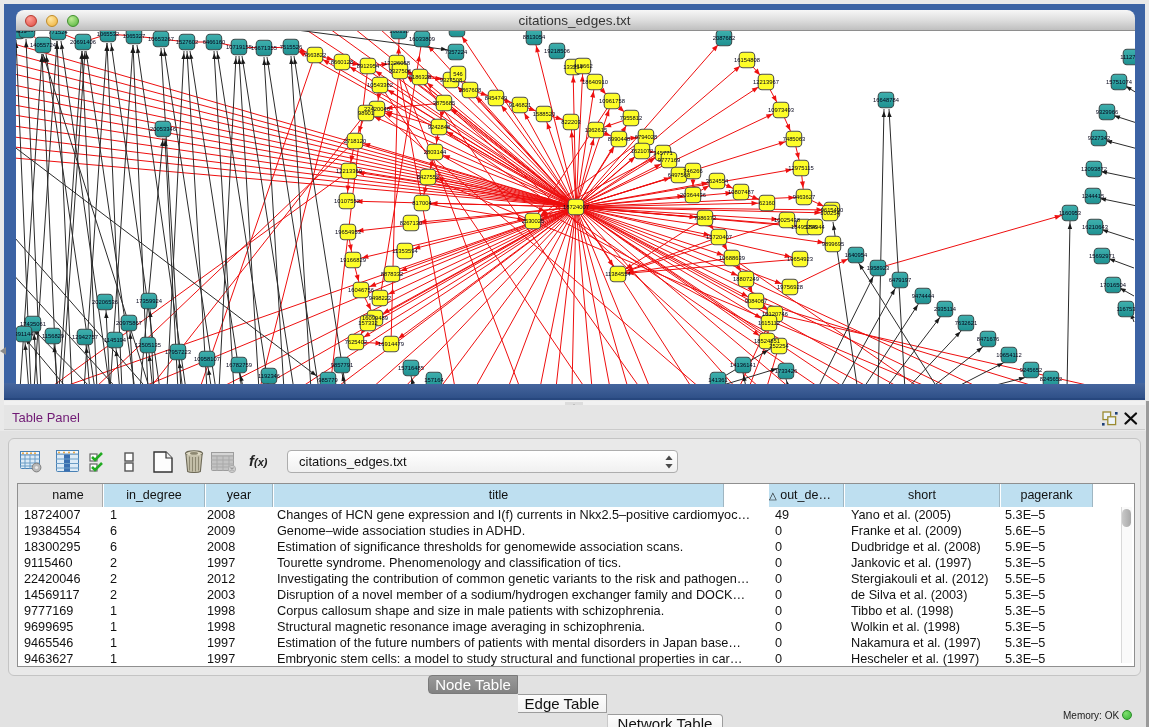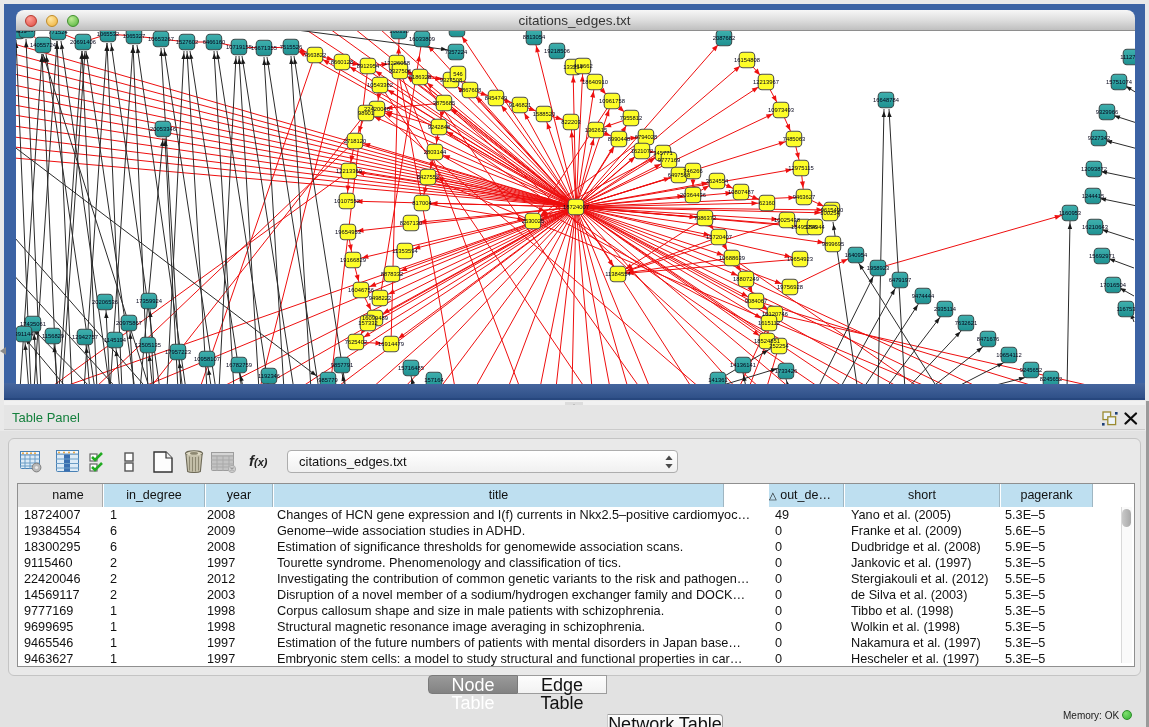--- a/index.html
+++ b/index.html
@@ -9,34 +9,34 @@
 #frame-darkline{left:4px;top:398px;width:1141px;height:2px;background:#27477e;}
 #titlebar{left:16px;top:10px;width:1119px;height:21px;border-radius:8px 8px 0 0;background:linear-gradient(#f7f7f7,#dedede 50%,#bfbfbf);border-bottom:1px solid #8e8e8e;}
 #title{left:0;top:13px;width:1149px;text-align:center;font-size:13.5px;color:#333;}
 .light{width:12px;height:12px;border-radius:50%;top:15px;}
 #canvas-bg{left:16px;top:31px;width:1119px;height:353px;background:#fff;}
 
 #collapse{left:0px;top:347px;width:0;height:0;border-top:4px solid transparent;border-bottom:4px solid transparent;border-right:6px solid #8a8a8a;}
 
 #tp-lightline{left:4px;top:401px;width:1141px;height:4px;background:#f1f1f1;}
 #tp-bar{left:4px;top:405px;width:1141px;height:25px;background:#e5e5e5;border-bottom:1px solid #cacaca;}
-#tp-title{left:12px;top:410px;font-size:13px;color:#15803d;}
+#tp-title{left:12px;top:410px;font-size:13px;color:#701a75;}
 #panel-bg{left:0px;top:431px;width:1149px;height:296px;background:#e2e2e2;}
 #right-edge{left:1146px;top:401px;width:3px;height:326px;background:#9a9a9a;}
 #inner-panel{left:8px;top:438px;width:1133px;height:238px;background:#e9e9e9;border:1px solid #c4c4c4;border-radius:6px;}
 
 #combo{left:287px;top:450px;width:391px;height:23px;background:linear-gradient(#ffffff,#f0f0f0);border:1px solid #adadad;border-radius:4px;}
 #combo-text{left:299px;top:454px;font-size:13px;color:#111;}
 
 #tableframe{left:17px;top:483px;width:1118px;height:184px;background:#fff;border:1px solid #8f8f8f;}
 .hcell{position:absolute;top:484px;height:23px;border-right:1px solid #9fb6c2;font-size:12.5px;color:#111;text-align:center;line-height:23px;background:#bedff0;}
 .row{position:absolute;left:0;width:1118px;height:16px;font-size:12.7px;color:#111;}
 .row span{position:absolute;top:1px;white-space:nowrap;}
 
-.seg{position:absolute;top:675px;height:19px;font-size:18px;line-height:18px;text-align:center;border:1px solid #9c9c9c;color:#111;background:linear-gradient(#fdfdfd,#f2f2f2);}
+.seg{position:absolute;top:675px;height:19px;font-size:15px;line-height:18px;text-align:center;border:1px solid #9c9c9c;color:#111;background:linear-gradient(#fdfdfd,#f2f2f2);}
 
 #mem{left:1063px;top:710px;font-size:10px;color:#222;}
 #memdot{left:1122px;top:710px;width:10px;height:10px;border-radius:50%;background:radial-gradient(circle at 35% 30%,#7fe06f,#35b233);border:1px solid #2a8c28;}
 </style></head>
 <body>
 <div class="abs" id="frame"></div>
 <div class="abs" id="frame-bot"></div>
 <div class="abs" id="frame-darkline"></div>
 <div class="abs" id="titlebar"></div>
 <div class="abs" id="title">citations_edges.txt</div>
@@ -1068,16 +1068,16 @@
 <span style="left:277px">Embryonic stem cells: a model to study structural and functional properties in car…</span>
 <span style="left:775px">0</span>
 <span style="left:851px">Hescheler et al. (1997)</span>
 <span style="left:1005px">5.3E–5</span>
 </div>
 </div>
 </div>
 <div class="abs" style="left:1121px;top:507px;width:11px;height:156px;background:#fafafa;border-left:1px solid #d9d9d9;"></div>
 <div class="abs" style="left:1122px;top:509px;width:9px;height:18px;border-radius:4.5px;background:linear-gradient(90deg,#c9c9c9,#a8a8a8);"></div>
 <div class="seg" style="left:428px;width:90px;border-radius:4px 0 0 4px;background:linear-gradient(#9a9a9a,#828282);color:#fff;border-color:#7a7a7a;">Node Table</div>
-<div class="seg" style="left:518px;width:89px;border-left:none;">Edge Table</div>
+<div class="seg" style="left:518px;width:89px;border-left:none;margin-top:19px;">Edge Table</div>
 <div class="seg" style="left:607px;width:116px;border-left:1px solid #c9c9c9;border-radius:0 4px 4px 0;margin-top:39px;">Network Table</div>
 <div class="abs" id="mem">Memory: OK</div>
 <div class="abs" id="memdot"></div>
 
 </body></html>

